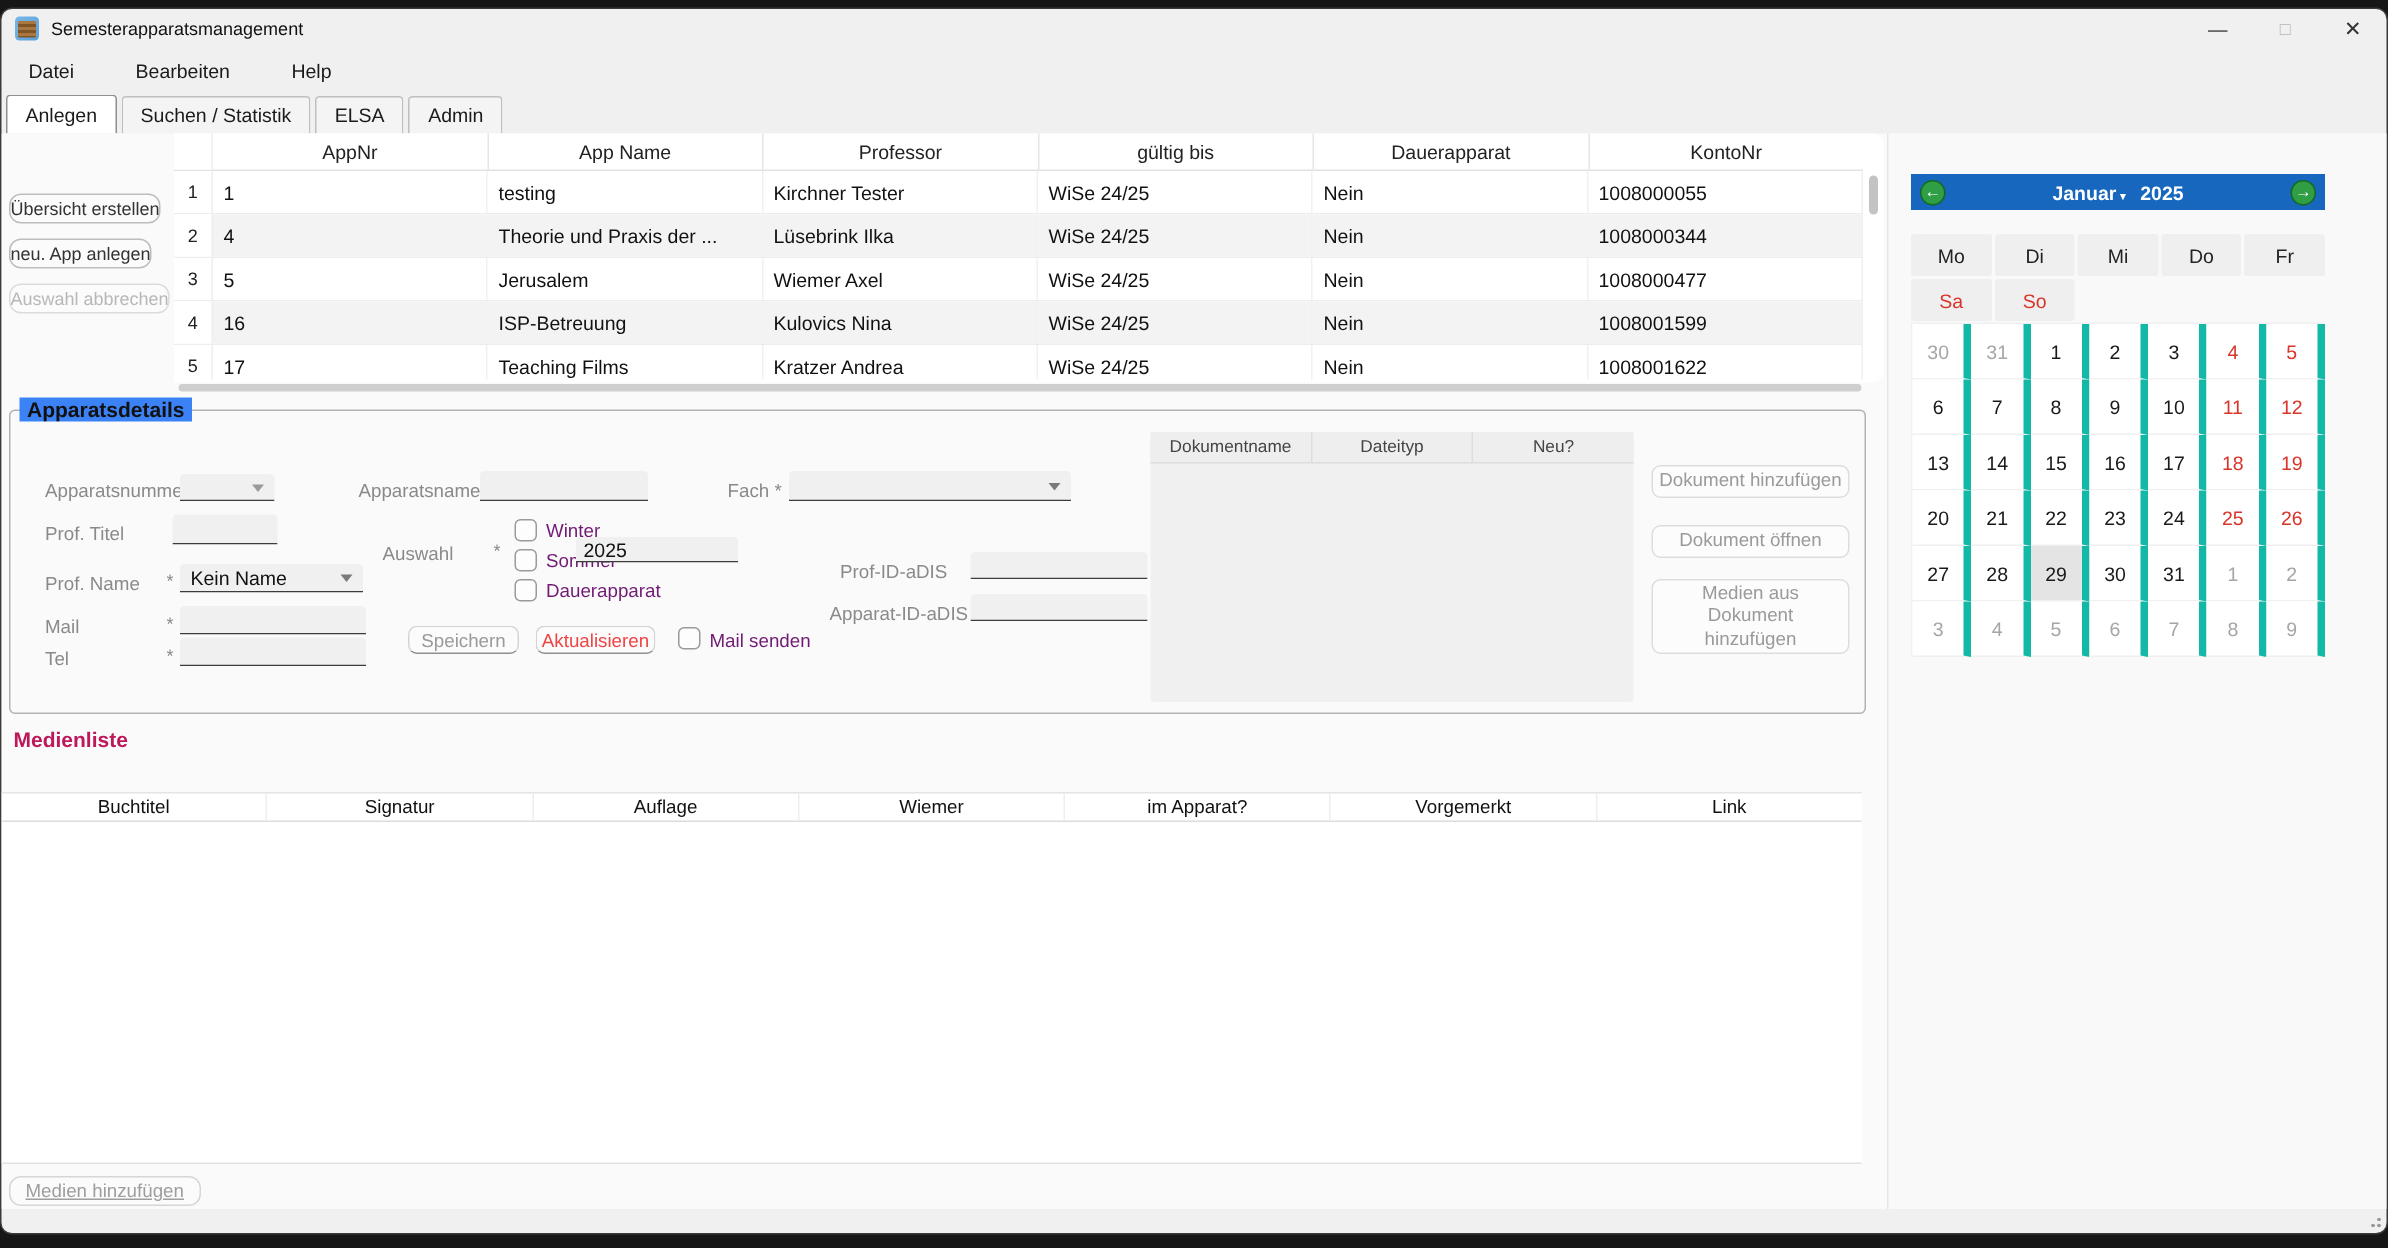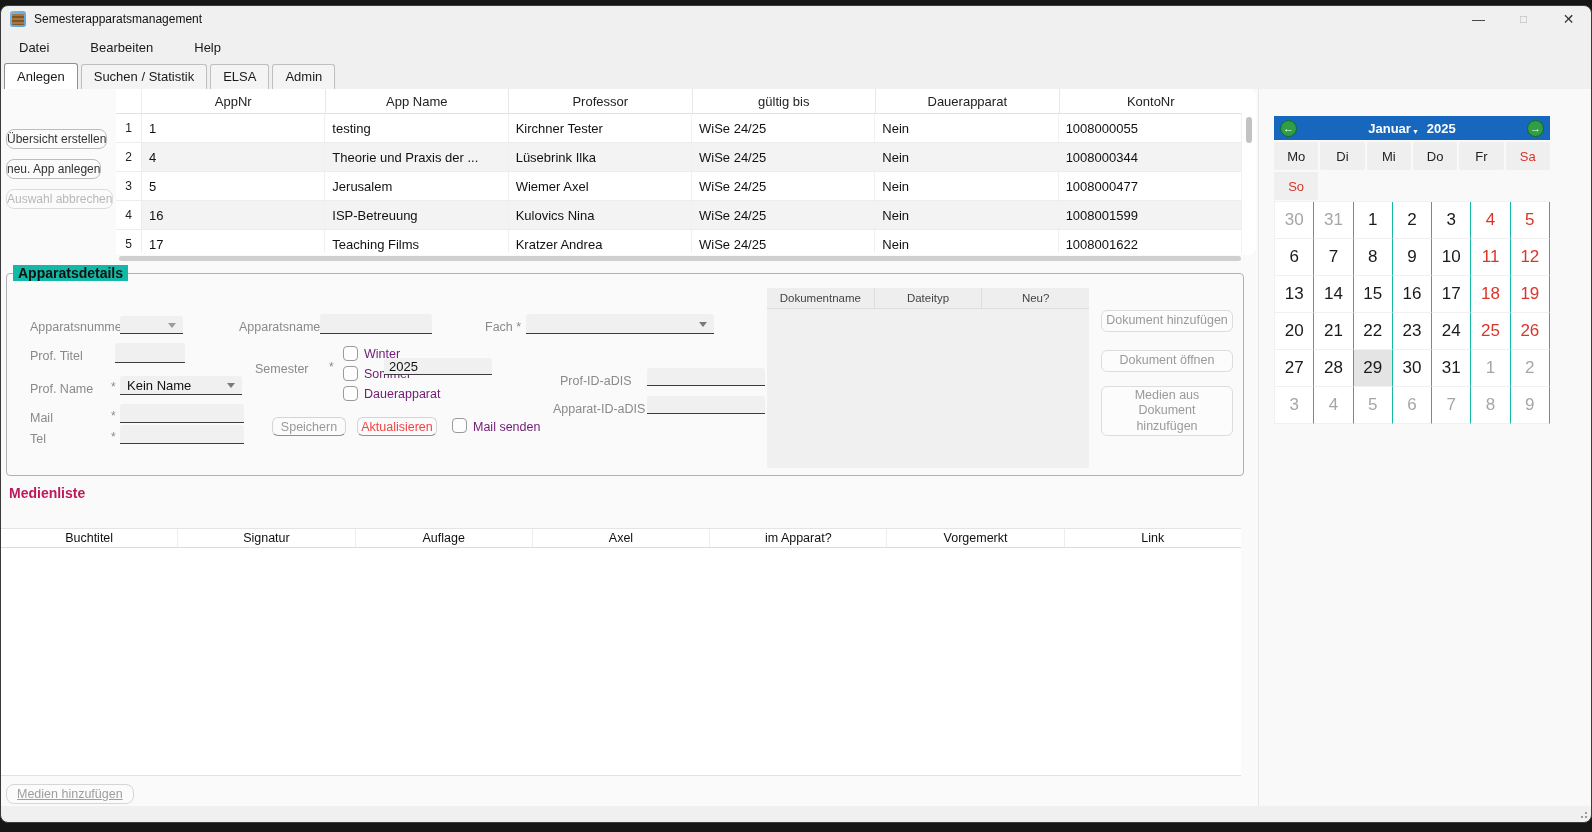--- a/index.html
+++ b/index.html
@@ -59,21 +59,21 @@
   .apps-row .cell { flex:1; font-size:13px; color:#111; display:flex; align-items:center;
     padding-left:7px; border-right:1px solid #f1f1f1; overflow:hidden; white-space:nowrap; }
   .vscroll { position:absolute; right:4px; top:26px; width:6px; height:132px; }
   .vthumb { position:absolute; top:2px; left:0; width:6px; height:26px; background:#c3c3c3; border-radius:3px; }
   .hscroll { position:absolute; left:118px; top:167px; width:1122px; height:5px; }
   .hthumb { width:100%; height:100%; background:#cfcfcf; border-radius:3px; }
 
   
   .fieldset { position:absolute; left:5px; top:184px; width:1238px; height:203px;
     border:1px solid #b2b2b2; border-radius:4px; }
-  .legend { position:absolute; top:-9px; left:6px; background:#14b8a6; padding:0 5px;
+  .legend { position:absolute; top:-9px; left:6px; background:#3b82f6; padding:0 5px;
     font-size:14px; font-weight:bold; color:#111; }
   .lbl { position:absolute; font-size:12.5px; color:#8a8a8a; white-space:nowrap; }
   .star { position:absolute; font-size:12px; color:#8a8a8a; }
   .fld { position:absolute; background:#f0f0f0; border:none; border-bottom:1px solid #3c3c3c;
     border-radius:3px 3px 0 0; font-family:"Liberation Sans",sans-serif; font-size:13px;
     color:#111; padding:0 5px; }
   .drop { position:absolute; background:#f0f0f0; border-bottom:1px solid #3c3c3c;
     border-radius:3px 3px 0 0; font-size:13px; color:#111; display:flex; align-items:center;
     padding-left:7px; }
   .drop .chev { position:absolute; right:7px; top:50%; margin-top:-2px; width:0; height:0;
@@ -113,28 +113,28 @@
   
   .cal { position:absolute; left:15px; top:27px; width:276px; }
   .cal-head { height:24px; background:var(--cal-header,#1667bd); display:flex; align-items:center;
     justify-content:center; position:relative; color:#fff; font-size:13px; font-weight:bold; }
   .cal-arrow { position:absolute; top:3.5px; width:17px; height:17px; border-radius:50%;
     background:var(--arrow-bg,#2f9e44); border:1px solid #14691f; color:#fff; font-size:11px;
     font-weight:bold; display:flex; align-items:center; justify-content:center; line-height:1; }
   .cal-arrow.prev { left:6px; }
   .cal-arrow.next { right:6px; }
   .cal-caret { font-size:7px; margin:6px 8px 0 1px; font-weight:normal; }
-  .day-names { display:grid; grid-template-columns:repeat(6,1fr); gap:2px; margin-top:2px; }
+  .day-names { display:grid; grid-template-columns:repeat(5,1fr); gap:2px; margin-top:16px; }
   .day-names .dn { height:28px; background:#efefef; border-radius:2px; display:flex;
     align-items:center; justify-content:center; font-size:13px; color:#222; }
   .day-names .dn.we { color:var(--weekend,#d9352a); }
   .cal-grid { display:grid; grid-template-columns:repeat(7,1fr); border-left:1px solid #f0f0f0;
     border-top:1px solid #f0f0f0; margin-top:1px; }
-  .day { height:37px; background:#fff; border-right:1px solid #14b8a6; border-bottom:1px solid #f0f0f0;
-    display:flex; align-items:center; justify-content:center; font-size:17px; color:#1a1a1a; }
+  .day { height:37px; background:#fff; border-right:5px solid #14b8a6; border-bottom:1px solid #f0f0f0;
+    display:flex; align-items:center; justify-content:center; font-size:13px; color:#1a1a1a; }
   .day.o { color:var(--muted,#a6a6a6); }
   .day.we { color:var(--weekend,#d9352a); }
   .day.today { background:#e4e4e4; }
 
   .grip { position:absolute; right:3px; bottom:3px; width:10px; height:10px;
     background:
       radial-gradient(circle at 8px 8px,#9a9a9a 1px,transparent 1.4px),
       radial-gradient(circle at 8px 4px,#9a9a9a 1px,transparent 1.4px),
       radial-gradient(circle at 4px 8px,#9a9a9a 1px,transparent 1.4px); }
 </style>
@@ -251,21 +251,21 @@
         <input class="fld" style="left: 313px; top: 40px; width: 112px; height: 20px;">
 
         <span class="lbl" style="left:478px;top:46px">Fach *</span>
         <div class="drop" style="left:519px;top:40px;width:188px;height:20px">
             <span class="chev"></span>
           </div>
 
         <span class="lbl" style="left:23px;top:75px">Prof. Titel</span>
         <input class="fld" style="left: 108px; top: 69px; width: 70px; height: 20px;">
 
-        <span class="lbl" style="left:248px;top:88px">Semester</span>
+        <span class="lbl" style="left:248px;top:88px">Auswahl</span>
         <span class="star" style="left:322px;top:86px">*</span>
         <span class="cb" style="left:336px;top:72px"></span>
         <span class="cblbl" style="left:357px;top:73px">Winter</span>
         <span class="cb" style="left:336px;top:92px"></span>
         <span class="cblbl" style="left:357px;top:93px">Sommer</span>
         <input class="fld" style="left: 377px; top: 84px; width: 108px; height: 17px;" value="2025">
         <span class="cb" style="left:336px;top:112px"></span>
         <span class="cblbl" style="left:357px;top:113px">Dauerapparat</span>
 
         <span class="lbl" style="left:23px;top:108px">Prof. Name</span>
@@ -303,21 +303,21 @@
         <div class="doc-btn" style="top:36px;height:22px">Dokument hinzufügen</div>
         <div class="doc-btn" style="top:76px;height:22px">Dokument öffnen</div>
         <div class="doc-btn" style="top:112px;height:50px;padding:0 6px">Medien aus Dokument hinzufügen</div>
       </div>
 
       <div class="med-title">Medienliste</div>
       <div class="med-head" id="medhead">
           <div class="mc">Buchtitel</div>
           <div class="mc">Signatur</div>
           <div class="mc">Auflage</div>
-          <div class="mc">Axel</div>
+          <div class="mc">Wiemer</div>
           <div class="mc">im Apparat?</div>
           <div class="mc">Vorgemerkt</div>
           <div class="mc">Link</div>
         </div>
       <div class="med-body"></div>
       <div class="med-add">Medien hinzufügen</div>
 
     </div>
 
     <div class="rightpanel">

